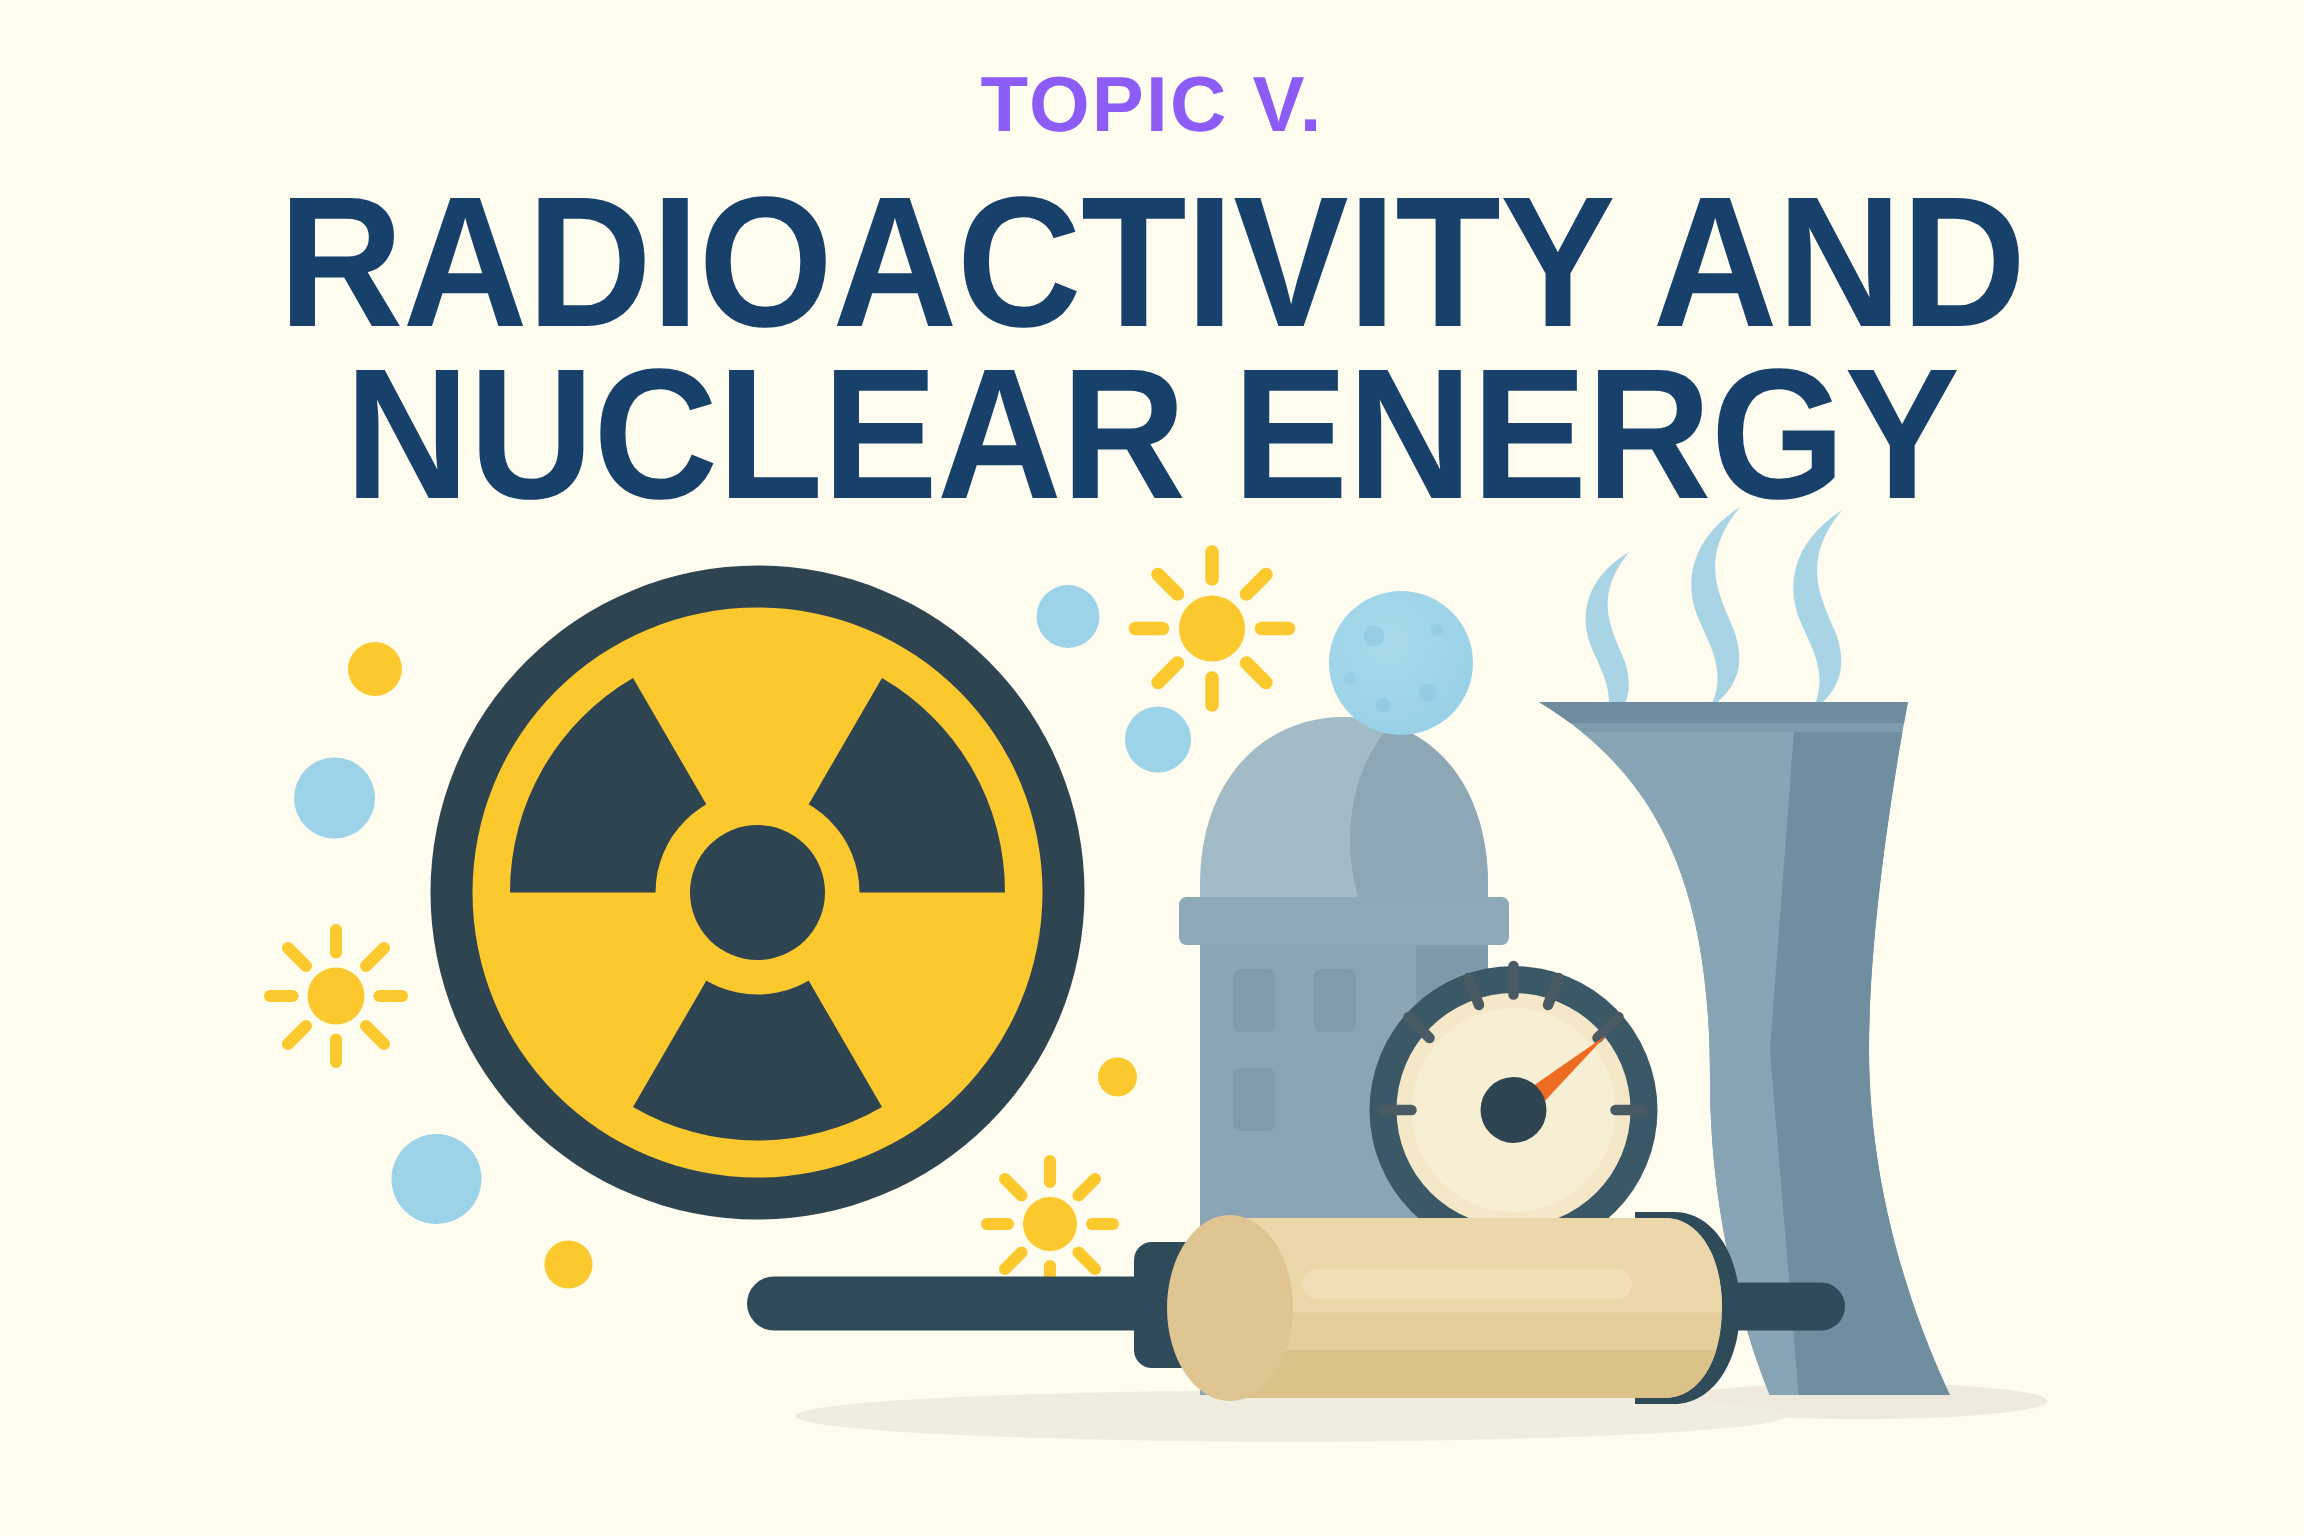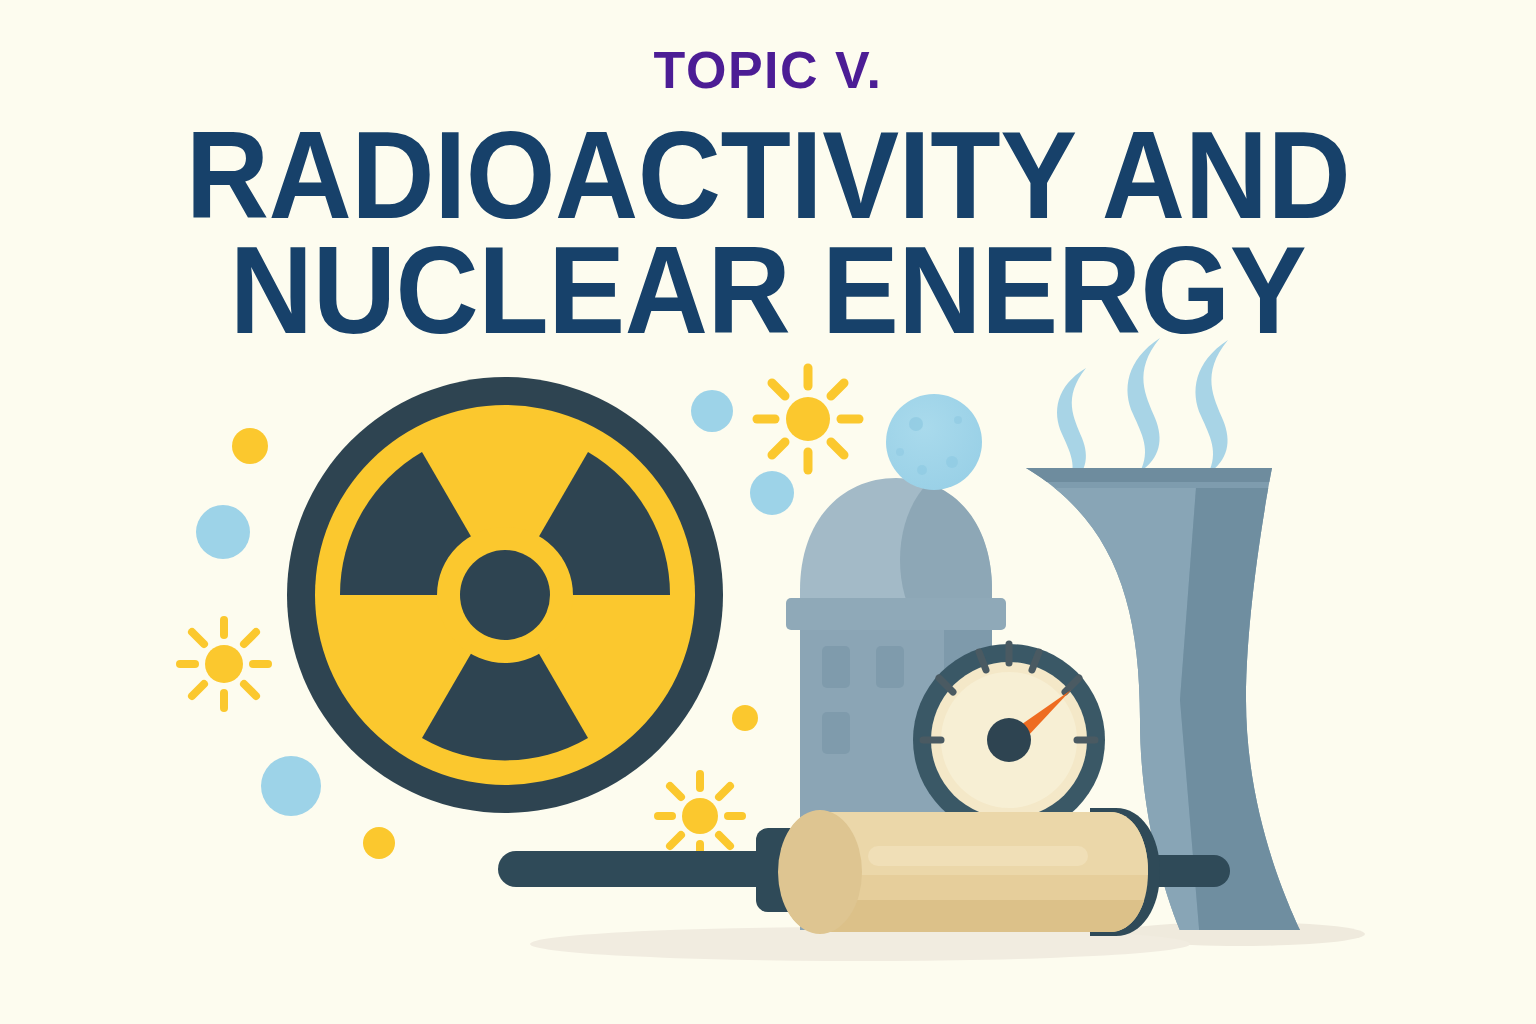--- a/index.html
+++ b/index.html
@@ -25,21 +25,21 @@
     width: 1536px;
     text-align: center;
     z-index: 40;
   }
   .eyebrow {
     margin: 0;
     padding-top: 44px;
     font-size: 52px;
     font-weight: 700;
     letter-spacing: 1.5px;
-    color: #4c1d95;
+    color: #8b5cf6;
     line-height: 1;
     font-family: "Liberation Sans", sans-serif;
   }
   .headline {
     margin: 0;
     padding-top: 22px;
     font-size: 124px;
     font-weight: 700;
     letter-spacing: -0.5px;
     color: #17416a;

